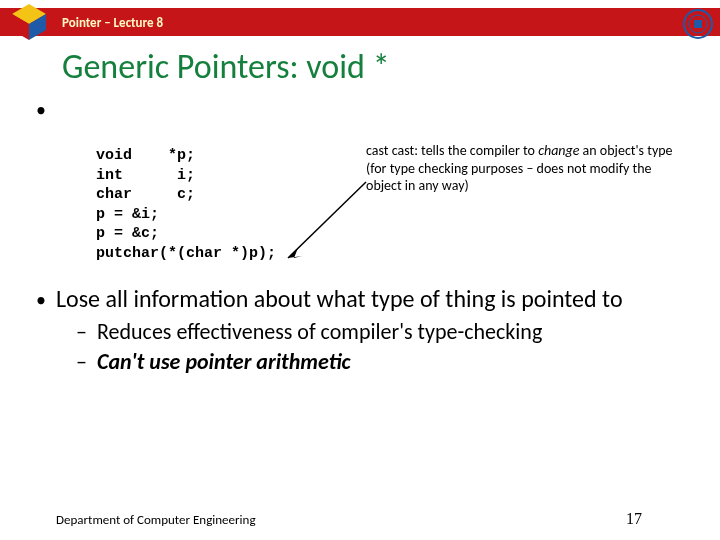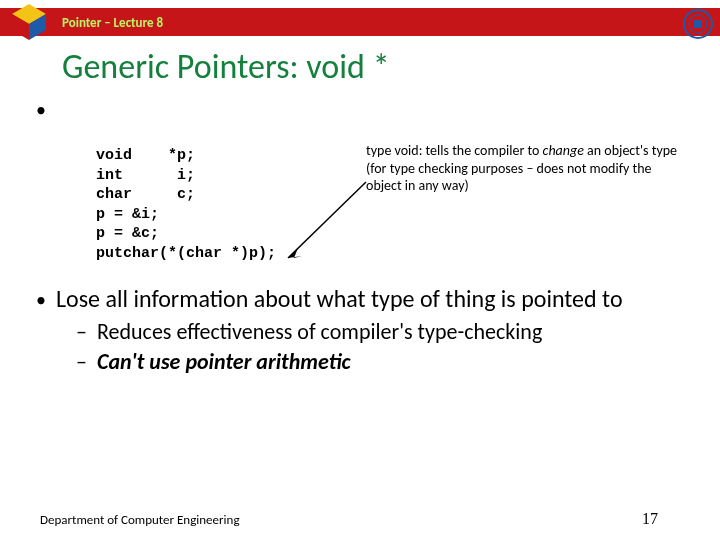--- a/index.html
+++ b/index.html
@@ -31,21 +31,21 @@
   }
   .logo-right {
     position: absolute;
     right: 6px;
     top: 8px;
     width: 32px;
     height: 32px;
     z-index: 2;
   }
   .header-title {
-    color: #bef264;
+    color: #fef9c3;
     font-size: 13px;
     font-weight: bold;
     margin-left: 62px;
   }
   .main-title {
     position: absolute;
     top: 46px;
     left: 62px;
     font-size: 34px;
     color: #15803d;
@@ -124,21 +124,21 @@
   }
   .sub-item .dash { margin-right: 10px; }
   .footer {
     position: absolute;
     bottom: 12px;
     left: 0;
     right: 0;
     display: flex;
     align-items: center;
     font-size: 13px;
-    padding: 0 40px;
+    padding: 0 56px;
   }
   .footer-left { flex: 1; font-family: Calibri, Arial, sans-serif; }
   .footer-center { width: 60px; text-align: center; font-size: 16px; font-family: Georgia, serif; }
   .footer-right { flex: 1; text-align: right; font-family: Georgia, serif; }
 </style>
 </head>
 <body>
 
 <svg class="logo-left" viewBox="0 0 46 40">
   <polygon points="23,2 40,12 23,22 6,12" fill="#f3c416"></polygon>
@@ -165,21 +165,21 @@
   </div>
 
   <div class="code-area">
     <pre class="code-block">void    *p;
 int      i;
 char     c;
 p = &amp;i;
 p = &amp;c;
 putchar(*(char *)p);</pre>
     <div class="annotation">
-      <span>type void: tells the compiler to </span><span class="ital">change</span><span> an object's type (for type checking purposes – does not modify the object in any way)</span>
+      <span>cast cast: tells the compiler to </span><span class="ital">change</span><span> an object's type (for type checking purposes – does not modify the object in any way)</span>
     </div>
     <svg class="arrow-svg" viewBox="0 0 90 88">
       <line x1="86" y1="4" x2="8" y2="80" stroke="#000" stroke-width="1.5"></line>
       <polygon points="8,80 18,70 14,80 22,78" fill="#000"></polygon>
     </svg>
   </div>
 
   <div class="bullet2">
     <span class="dot">•</span>
     <span class="bullet2-text">Lose all information about what type of thing is pointed to</span>

